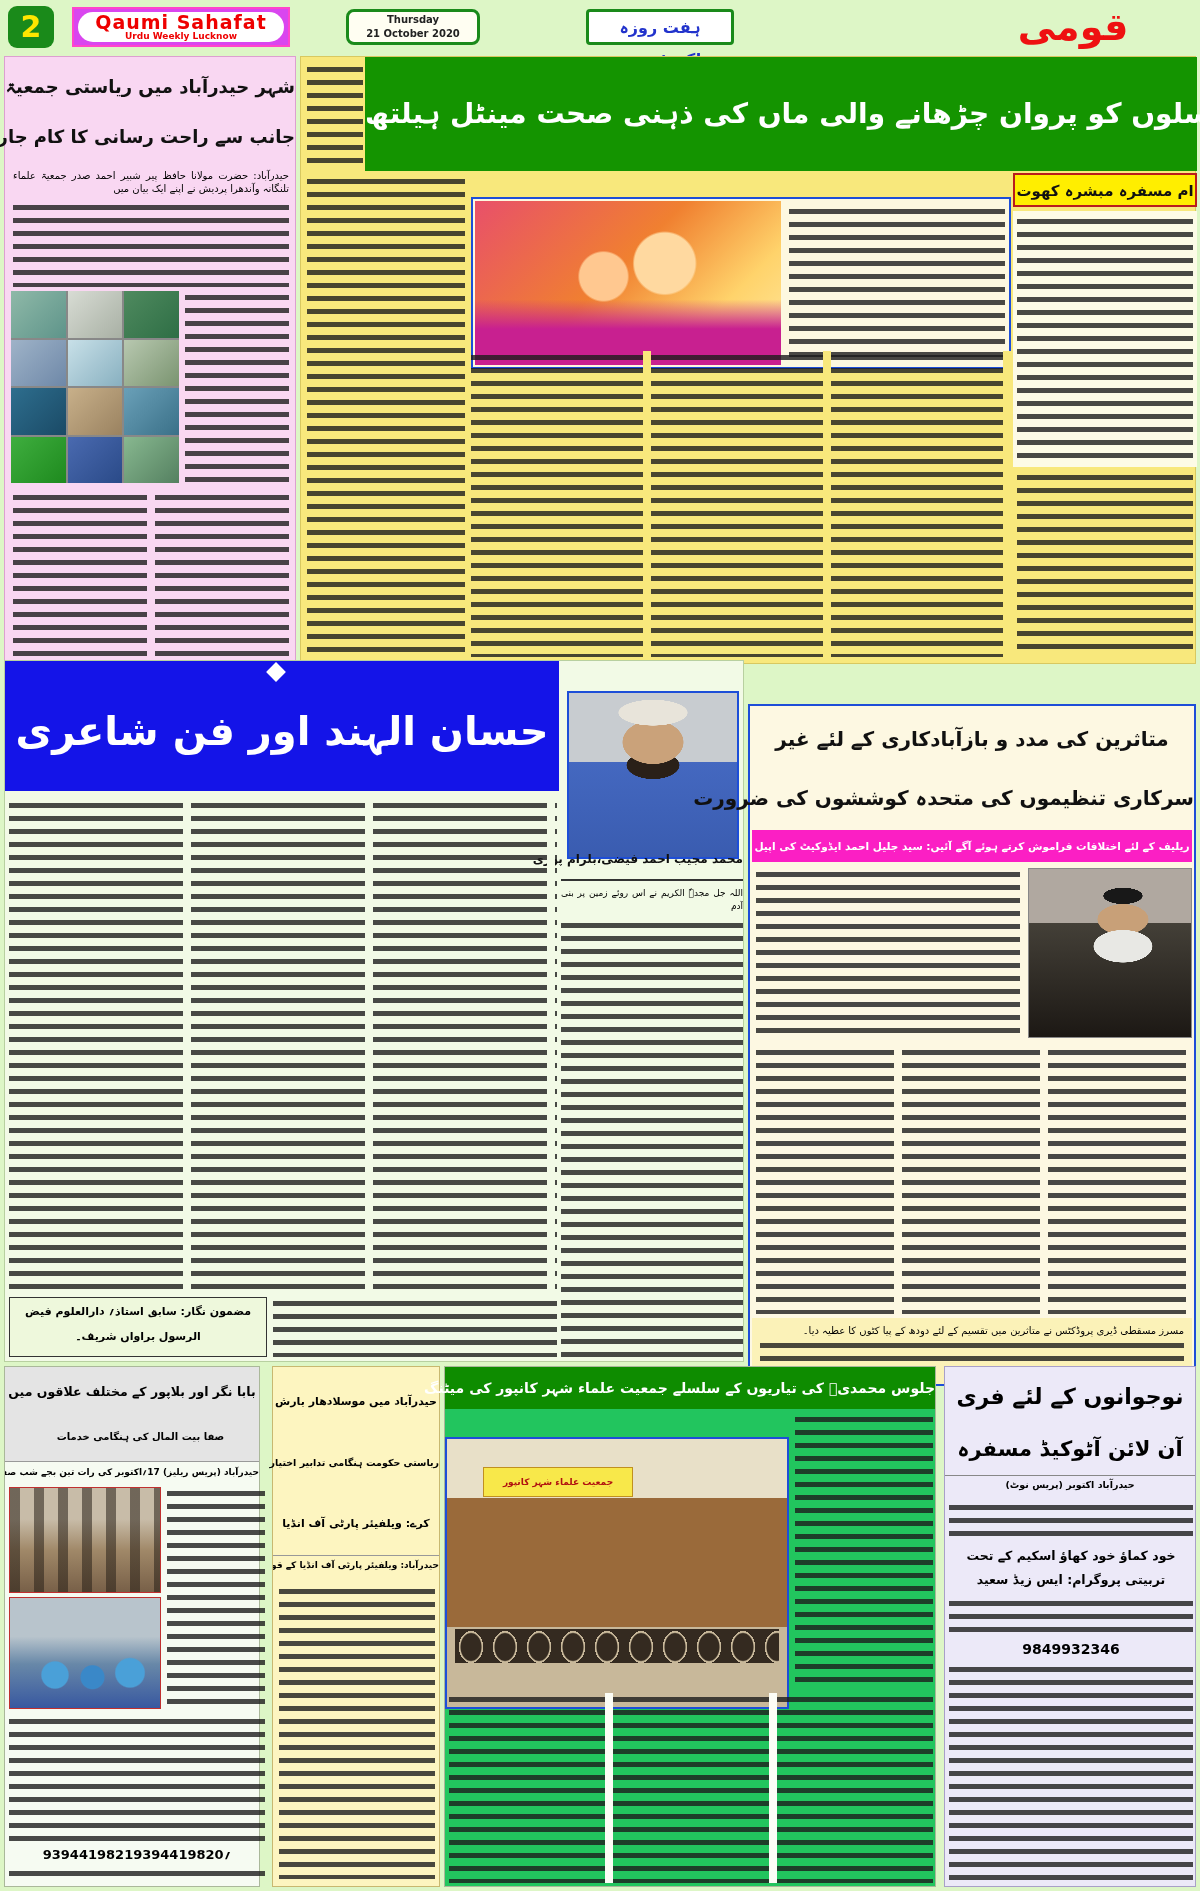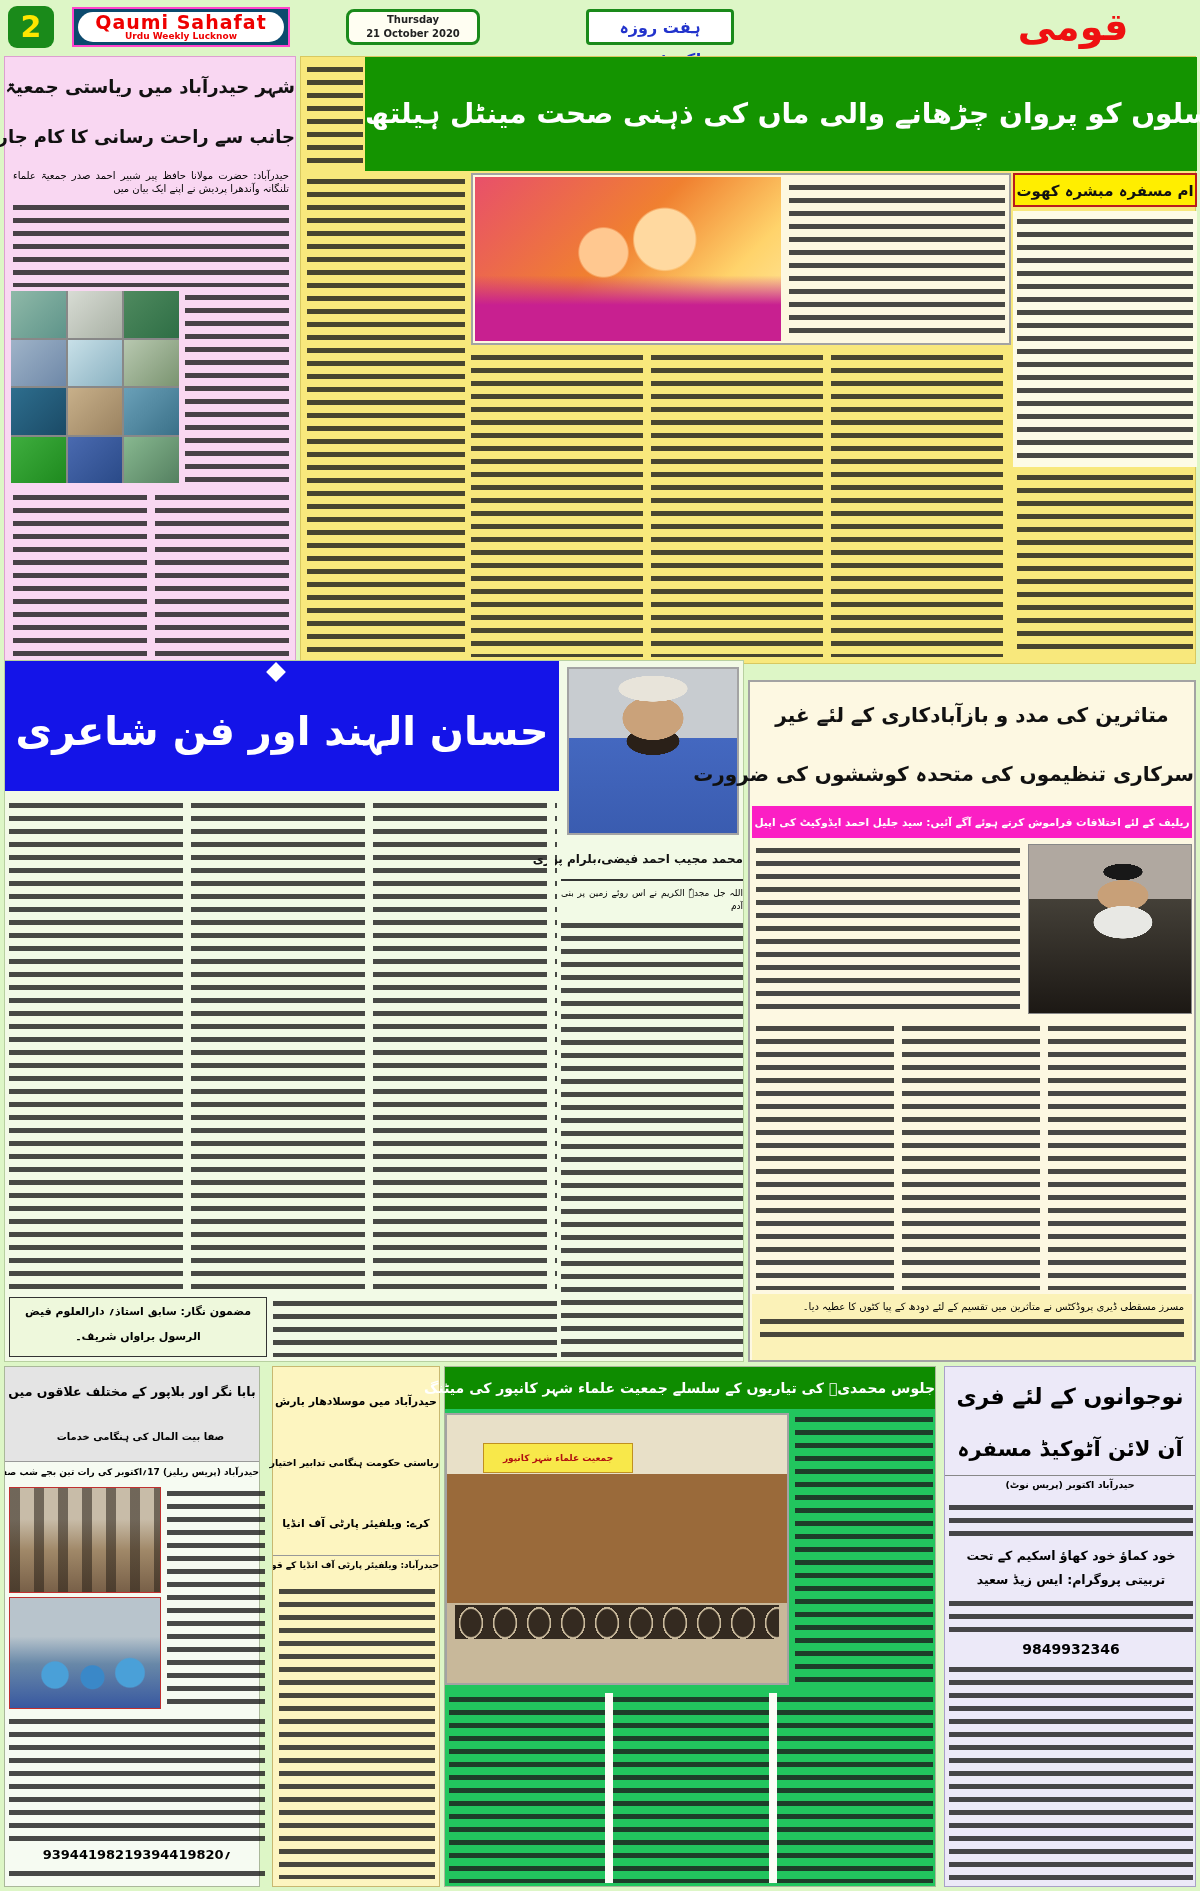--- a/index.html
+++ b/index.html
@@ -6,33 +6,33 @@
   #page{position:relative;width:1200px;height:1891px;background:#ddf6c6;overflow:hidden;margin:0 auto;}
   .abs{position:absolute;box-sizing:border-box;}
   .rtl{direction:rtl;}
   .c{text-align:center;}
   .nowrap{white-space:nowrap;overflow:hidden;}
   
   .sim{background-image:repeating-linear-gradient(to bottom,transparent 0 4px,rgba(28,28,28,.80) 4px 9px,transparent 9px 13px);}
   .sim.cols{background-image:
      repeating-linear-gradient(to right,transparent 0 var(--colw,172px),var(--gapc,#fff) var(--colw,172px) calc(var(--colw,172px) + 8px)),
      repeating-linear-gradient(to bottom,transparent 0 4px,rgba(28,28,28,.80) 4px 9px,transparent 9px 13px);}
-  .redbdr{border:2px solid #a3a3a3;}
+  .redbdr{border:2px solid #1d4ed8;margin-top:24px;}
   .smalltxt{font-size:10px;line-height:13px;text-align:justify;overflow:hidden;}
 </style>
 </head>
 <body>
 
 <div id="page">
 
   <div class="abs c" style="left:8px;top:6px;width:46px;height:42px;background:#1a8a1a;border-radius:9px;">
     <span style="color:#ffe600;font-size:30px;font-weight:bold;line-height:42px;">2</span>
   </div>
 
-  <div class="abs" style="left:72px;top:7px;width:218px;height:40px;background:#0c4a6e;border:2px solid #ff44cc;">
+  <div class="abs" style="left:72px;top:7px;width:218px;height:40px;background:#d946ef;border:2px solid #ff44cc;">
     <div class="abs c" style="left:4px;top:3px;width:206px;height:30px;background:#ffffff;border-radius:15px;">
       <div style="color:#ee0000;font-size:19px;font-weight:bold;line-height:20px;letter-spacing:1px;">Qaumi Sahafat</div>
       <div style="color:#ee0000;font-size:9px;font-weight:bold;line-height:9px;">Urdu Weekly Lucknow</div>
     </div>
   </div>
 
   <div class="abs c" style="left:346px;top:9px;width:134px;height:36px;background:#fffef2;border:3px solid #1a8a1a;border-radius:8px;">
     <div style="font-size:10px;font-weight:bold;color:#222;line-height:16px;">Thursday</div>
     <div style="font-size:10px;font-weight:bold;color:#222;line-height:12px;">21 October 2020</div>
   </div>

